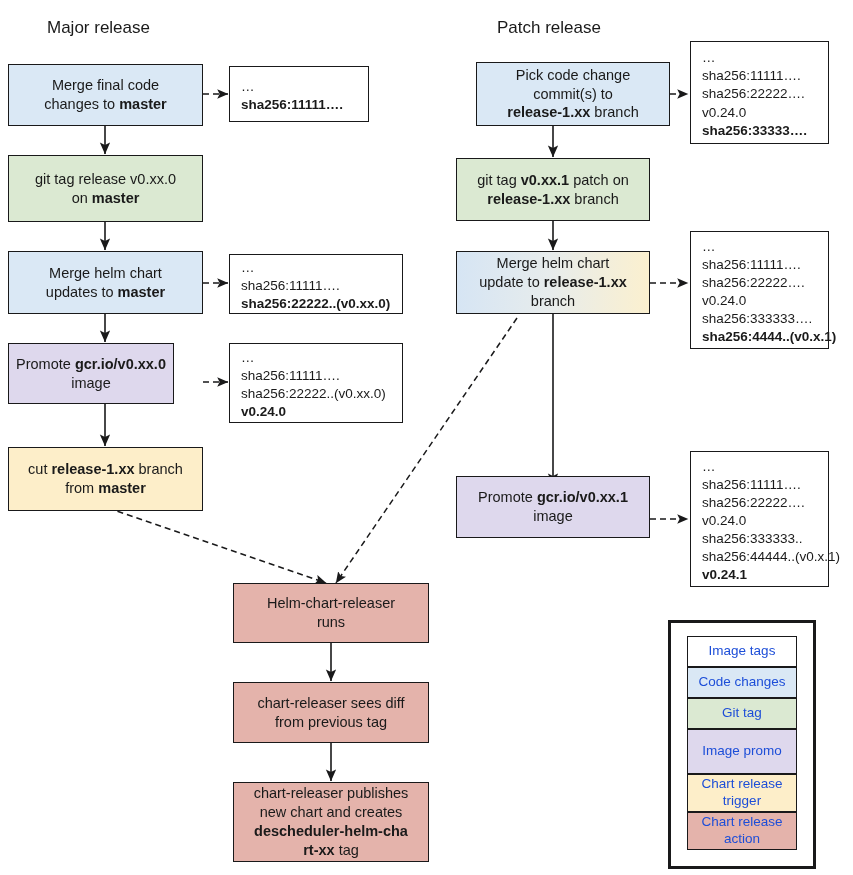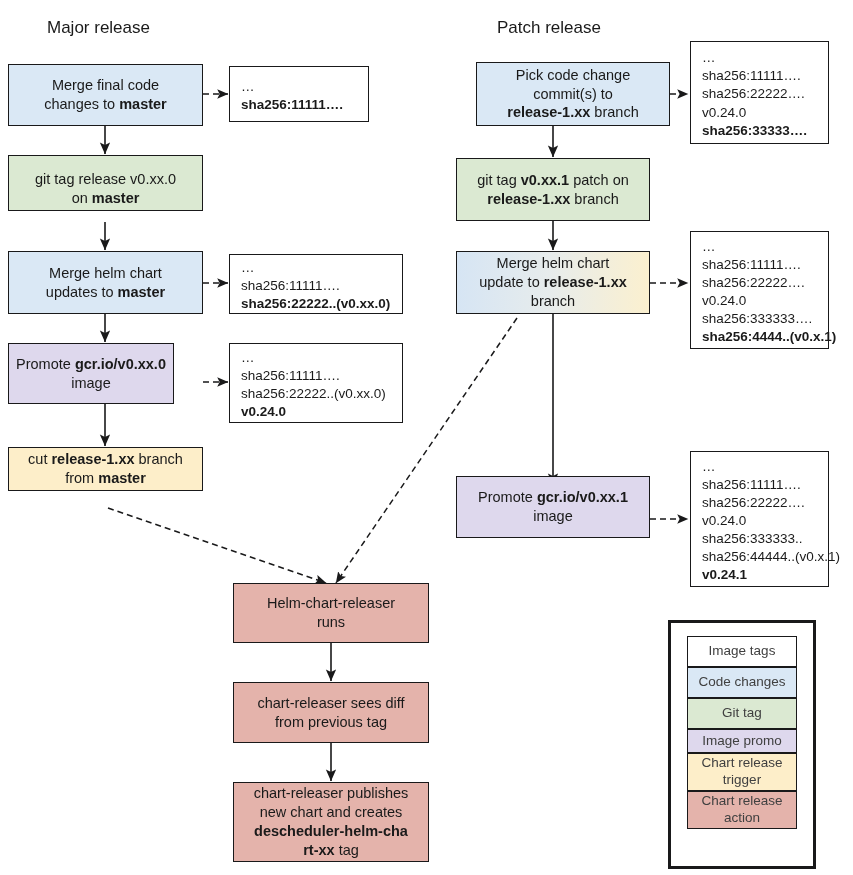--- a/index.html
+++ b/index.html
@@ -83,21 +83,21 @@
   .legend-item {
     box-sizing: border-box;
     border: 1px solid #19191a;
     font-size: 13.5px;
     line-height: 1.25;
     text-align: center;
     display: flex;
     align-items: center;
     justify-content: center;
     padding: 2px 4px;
-    color: #404040;
+    color: #1d4ed8;
   }
 </style>
 </head>
 <body>
 
 <div id="canvas">
 
   <svg id="edges" viewBox="0 0 853 875">
     <defs>
       <marker id="arrow" markerWidth="9" markerHeight="9" refX="7.2" refY="3.2" orient="auto" markerUnits="strokeWidth">
@@ -132,30 +132,30 @@
       <path d="M517,318 L336,583"></path>
     </g>
   </svg>
 
   <div class="col-title" style="left:47px; top:18px;">Major release</div>
   <div class="col-title" style="left:497px; top:18px;">Patch release</div>
 
   <div class="node fill-code" style="left:8px; top:64px; width:195px; height:62px;">
     <span class="inner">Merge final code<br>changes to <b>master</b></span>
   </div>
-  <div class="node fill-gittag" style="left:8px; top:155px; width:195px; height:56px;align-items:flex-end;">
+  <div class="node fill-gittag" style="left:8px; top:155px; width:195px; height:67px;">
     <span class="inner">git tag release v0.xx.0<br>on <b>master</b></span>
   </div>
   <div class="node fill-code" style="left:8px; top:251px; width:195px; height:63px;">
     <span class="inner">Merge helm chart<br>updates to <b>master</b></span>
   </div>
   <div class="node fill-promo" style="left:8px; top:343px; width:166px; height:61px;">
     <span class="inner">Promote <b>gcr.io/v0.xx.0</b><br>image</span>
   </div>
-  <div class="node fill-trig" style="left:8px; top:447px; width:195px; height:44px;">
+  <div class="node fill-trig" style="left:8px; top:447px; width:195px; height:64px;">
     <span class="inner">cut <b>release-1.xx</b> branch<br>from <b>master</b></span>
   </div>
 
   <div class="tagbox" style="left:229px; top:66px; width:140px; height:56px;">
     <span class="inner">
         <span class="ln dots">…</span>
         <span class="ln bold">sha256:11111….</span>
       </span>
   </div>
   <div class="tagbox" style="left:229px; top:254px; width:174px; height:60px;">
@@ -231,21 +231,21 @@
   <div class="legend" style="left:668px; top:620px; width:148px; height:249px;">
     <div class="legend-item fill-tags" style="height:31px;">
       <span>Image tags</span>
     </div>
     <div class="legend-item fill-code" style="height:31px;">
       <span>Code changes</span>
     </div>
     <div class="legend-item fill-gittag" style="height:31px;">
       <span>Git tag</span>
     </div>
-    <div class="legend-item fill-promo" style="height:24px;">
+    <div class="legend-item fill-promo" style="height:45px;">
       <span>Image promo</span>
     </div>
     <div class="legend-item fill-trig" style="height:38px;">
       <span style="white-space:pre-line">Chart release
 trigger</span>
     </div>
     <div class="legend-item fill-action" style="height:38px;">
       <span style="white-space:pre-line">Chart release
 action</span>
     </div>

